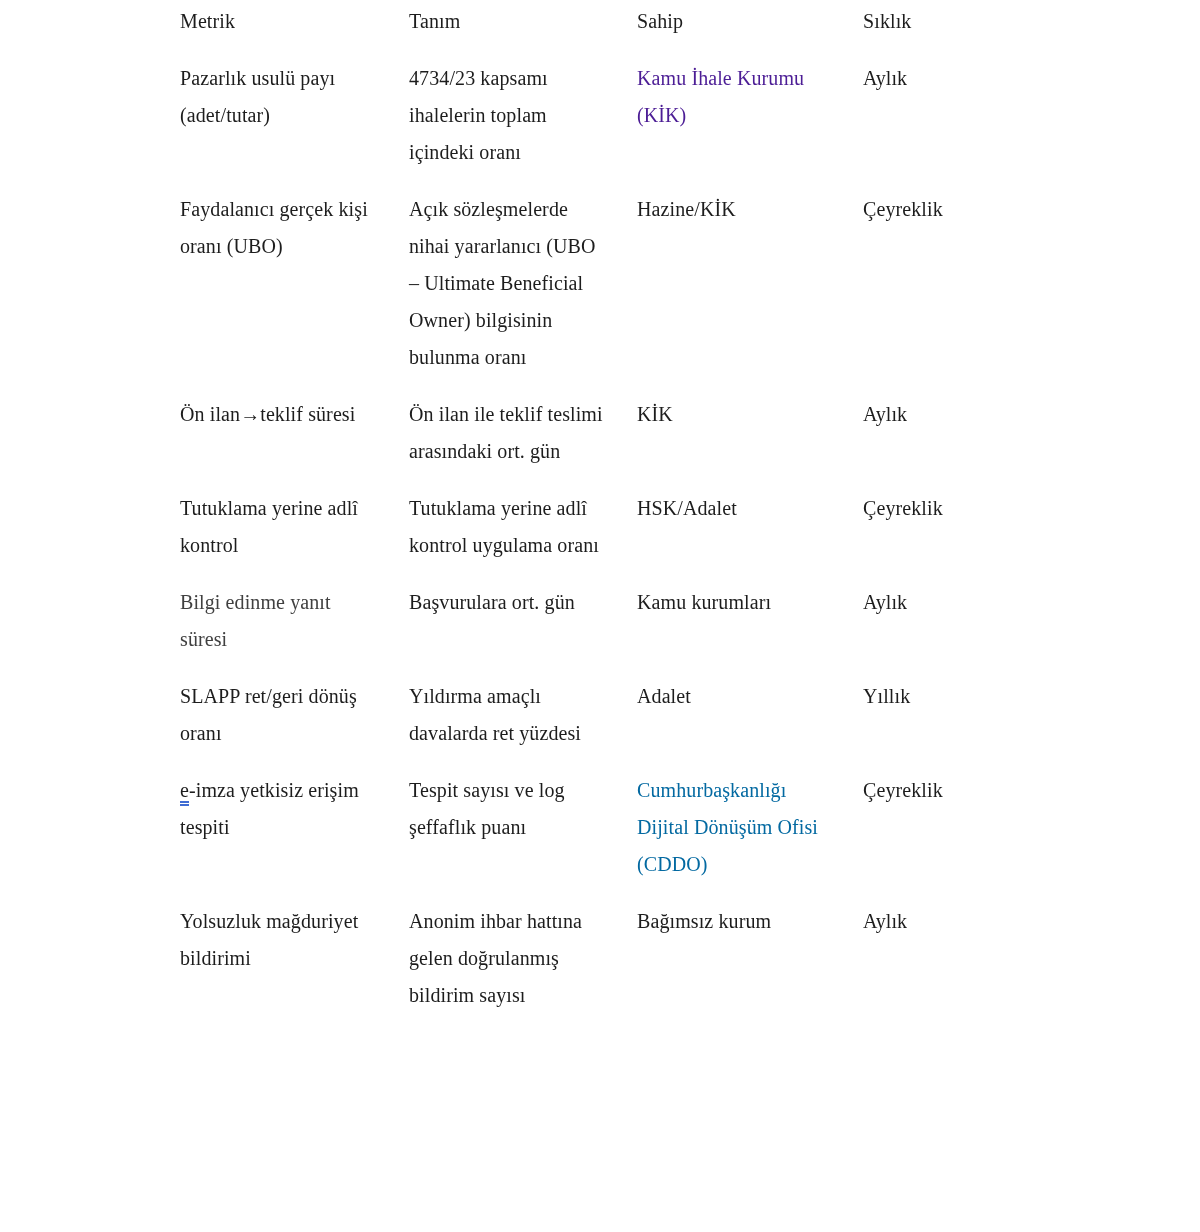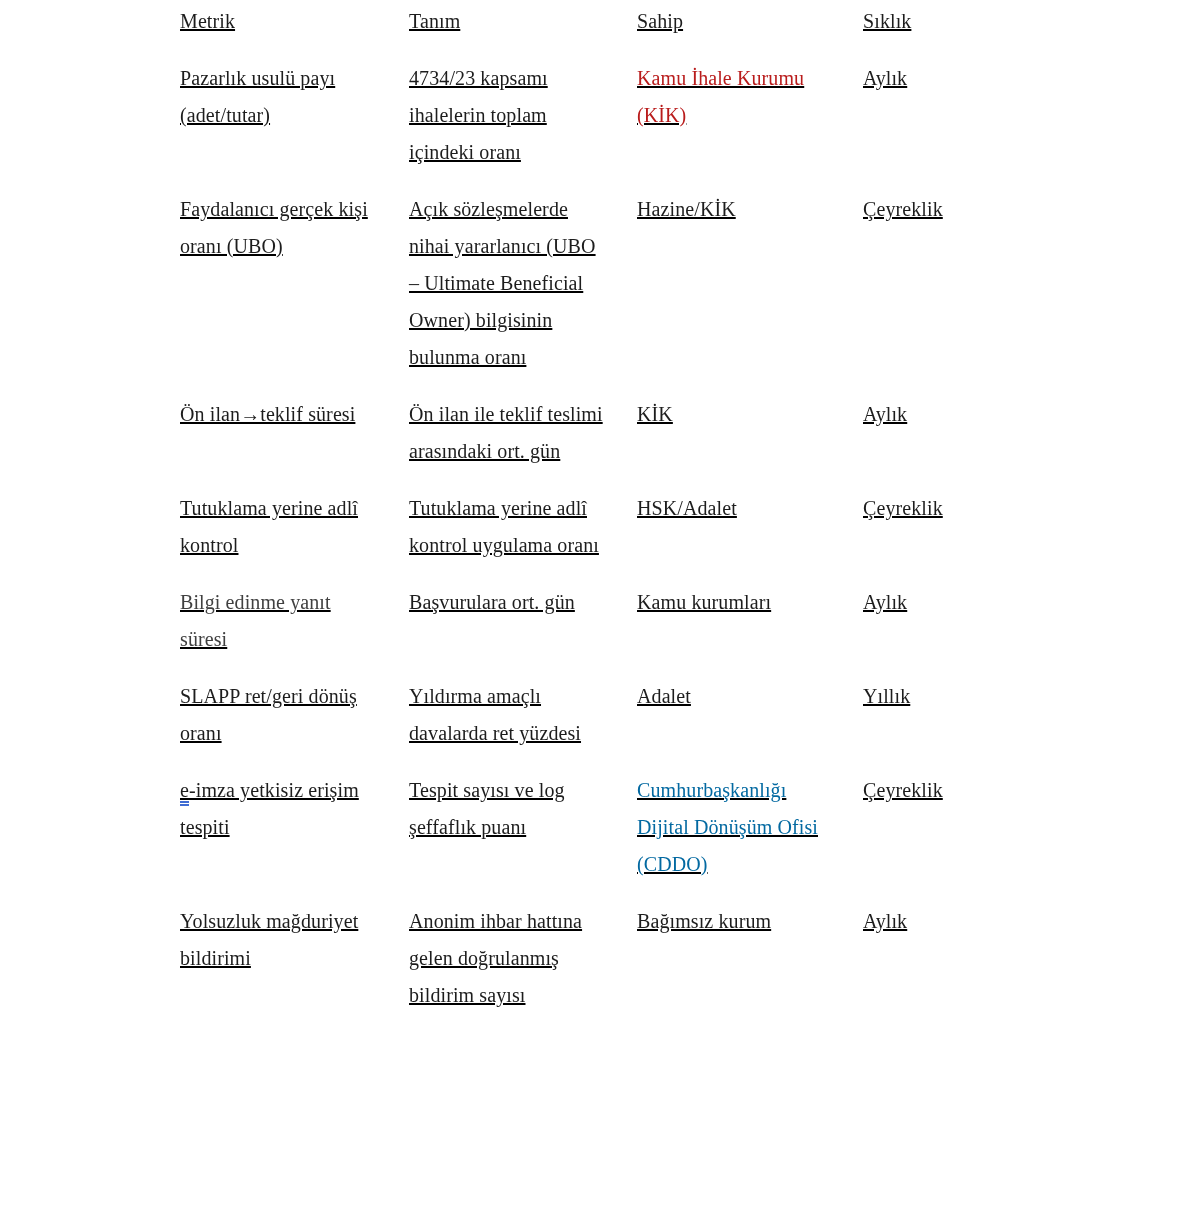--- a/index.html
+++ b/index.html
@@ -11,21 +11,20 @@
     height: 1232px;
     overflow: hidden;
     background: #ffffff;
     font-family: "Liberation Serif", "DejaVu Serif", serif;
   }
   .page {
     width: 1200px;
     height: 1068px;
     overflow: hidden;
     background: #ffffff;
-    text-decoration: underline;
   }
   table.metrics-table {
     border-collapse: collapse;
     table-layout: fixed;
     margin: 3px 0 0 180px;
     width: 1020px;
   }
   col.c-metrik { width: 229px; }
   col.c-tanim  { width: 228px; }
   col.c-sahip  { width: 226px; }
@@ -65,21 +64,21 @@
           <th style="color: rgb(29, 29, 29);">Sıklık</th>
         </tr>
     </thead>
     <tbody>
         <tr>
           <td style="color: rgb(29, 29, 29);">Pazarlık usulü payı
 (adet/tutar)</td>
           <td style="color: rgb(29, 29, 29);">4734/23 kapsamı
 ihalelerin toplam
 içindeki oranı</td>
-          <td style="color: #b91c1c;">Kamu İhale Kurumu
+          <td style="color: #4c1d95;">Kamu İhale Kurumu
 (KİK)</td>
           <td style="color: rgb(29, 29, 29);">Aylık</td>
         </tr>
         <tr>
           <td style="color: rgb(29, 29, 29);">Faydalanıcı gerçek kişi
 oranı (UBO)</td>
           <td style="color: rgb(29, 29, 29);">Açık sözleşmelerde
 nihai yararlanıcı (UBO
 – Ultimate Beneficial
 Owner) bilgisinin

